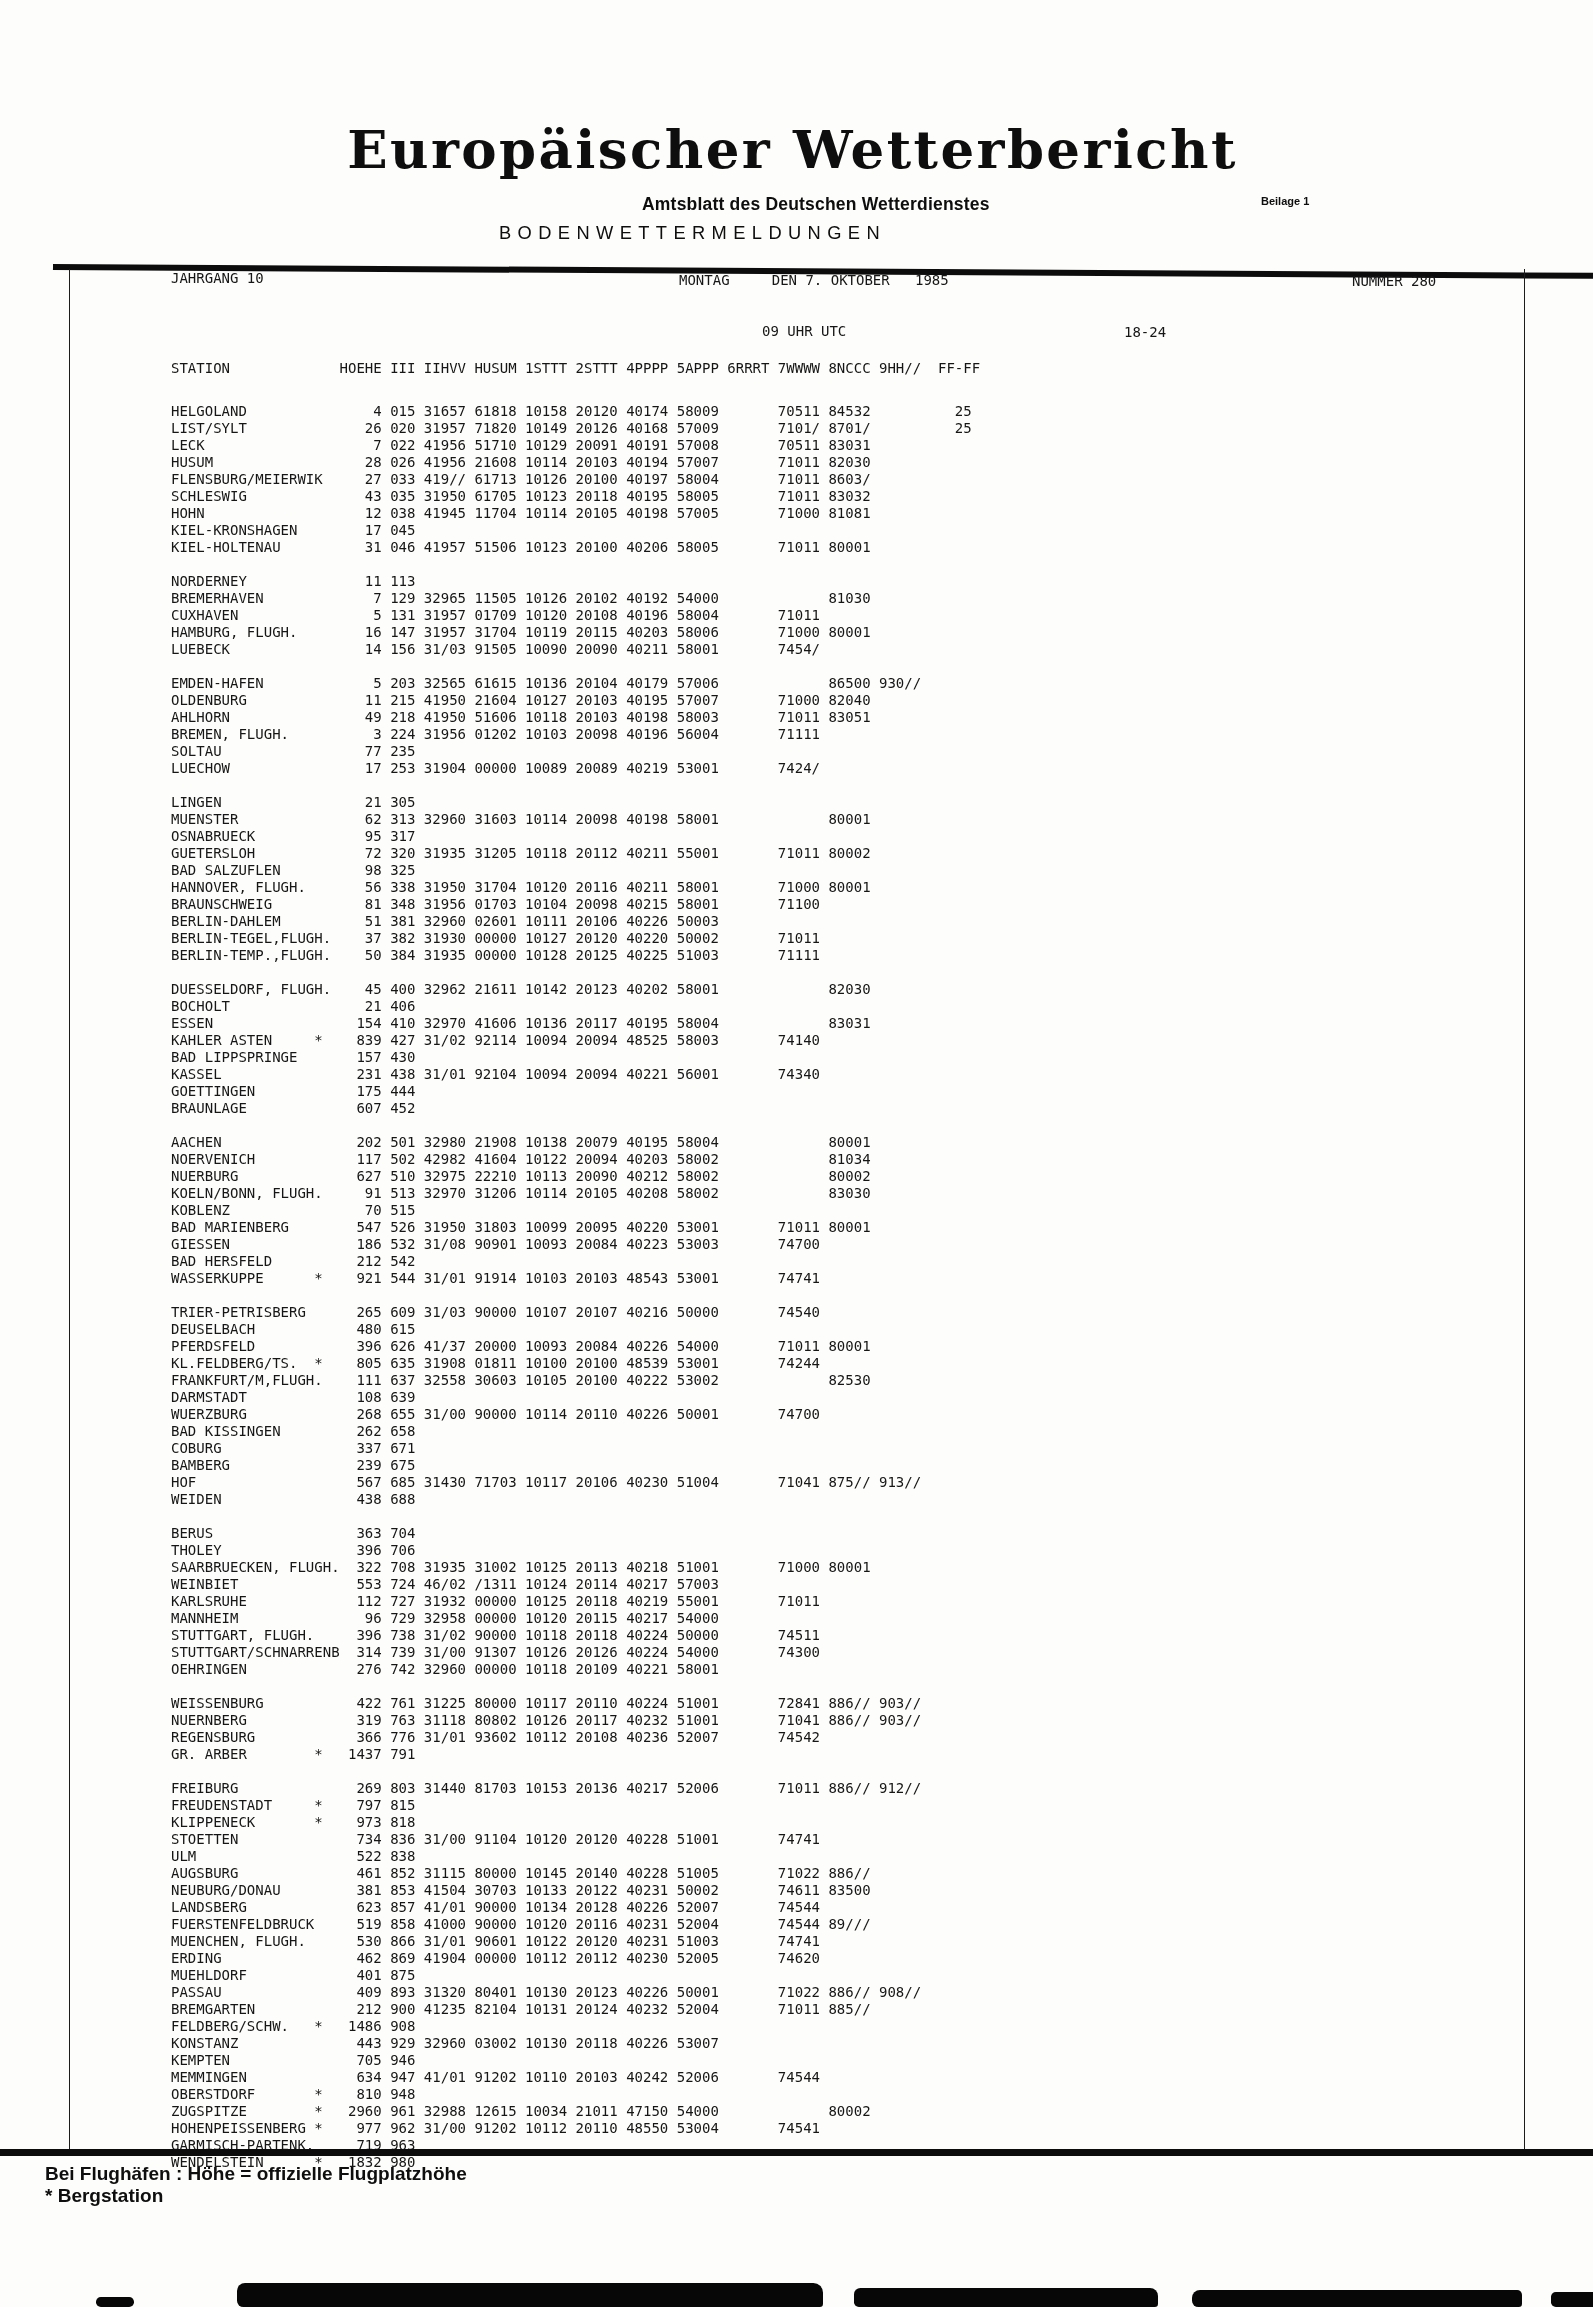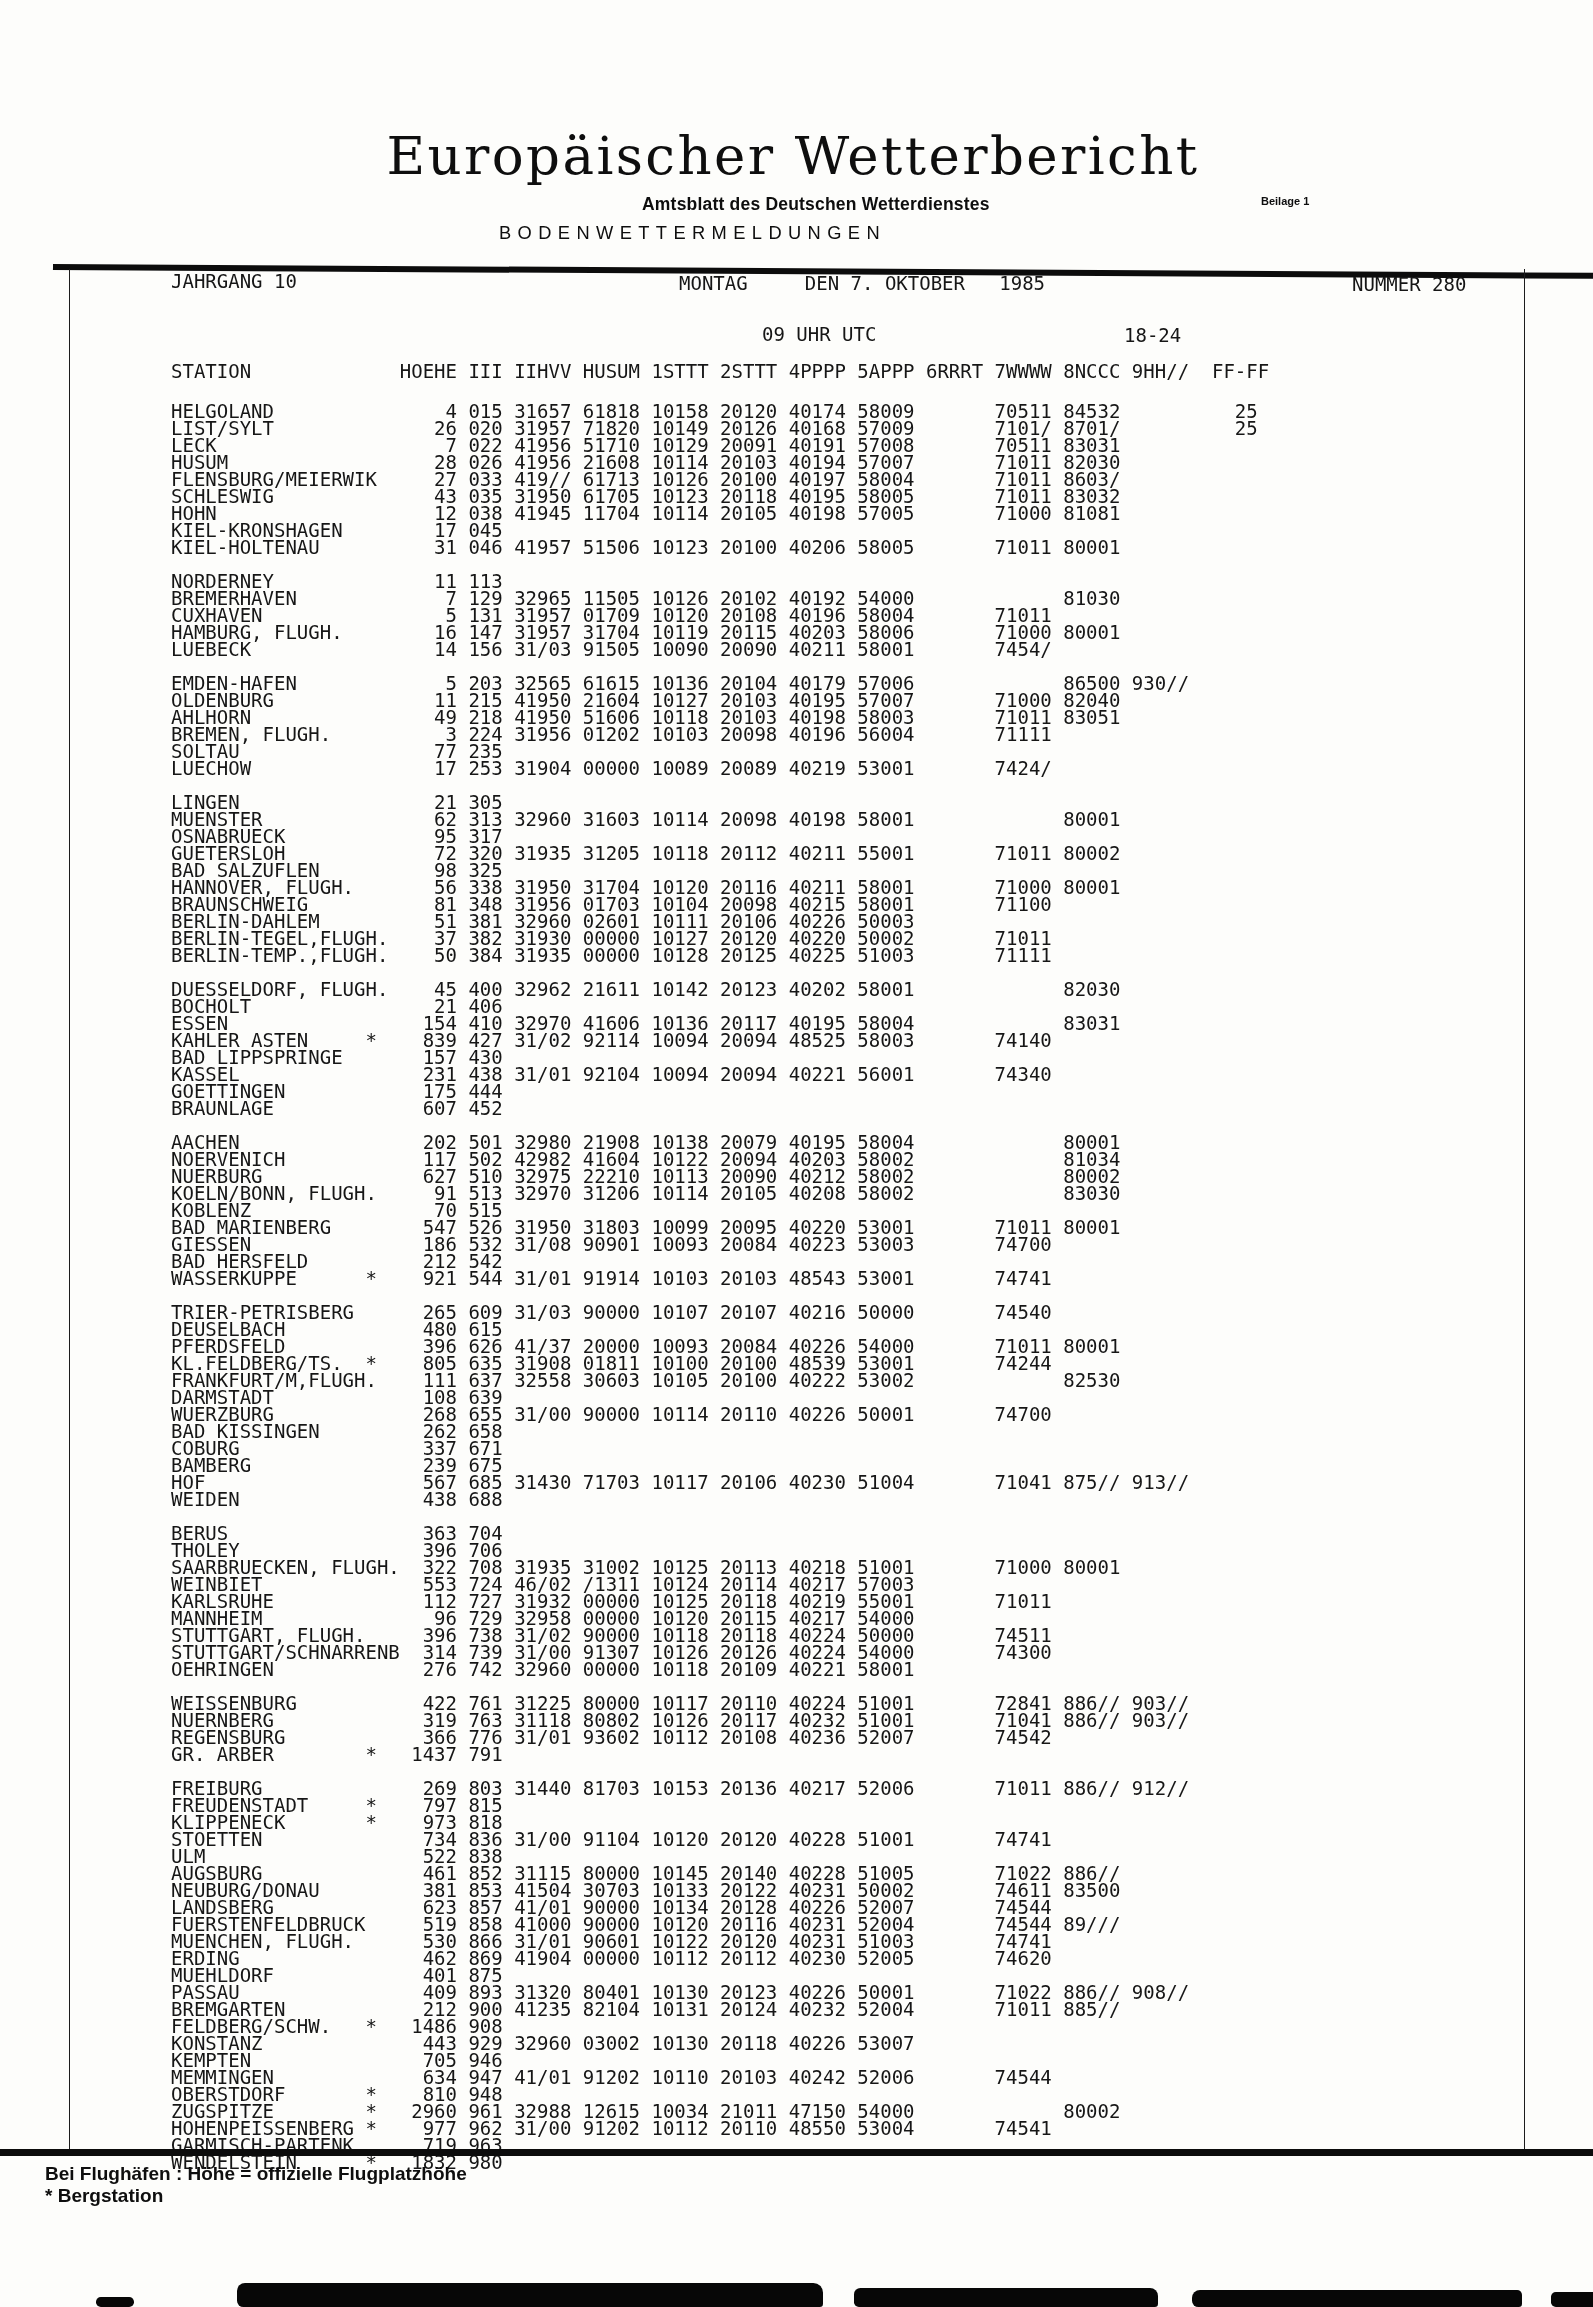--- a/index.html
+++ b/index.html
@@ -3,21 +3,21 @@
 <meta charset="utf-8">
 <style>
   html,body{margin:0;padding:0;background:#e8e8e6;}
   .page{
     position:relative;width:1594px;height:2307px;margin:0 auto;
     background:#fdfdfb;color:#141414;overflow:hidden;
   }
   .title{
     position:absolute;top:118px;left:50%;transform:translateX(-50.5%);
     font-family:"DejaVu Serif","Liberation Serif",serif;
-    font-weight:normal;font-size:53px;letter-spacing:2.4px;white-space:pre;color:#0e0e0e;margin-top:7px;
+    font-weight:bold;font-size:53px;letter-spacing:2.4px;white-space:pre;color:#0e0e0e;
   }
   .subtitle{
     position:absolute;top:194px;left:642px;
     font-family:"Liberation Sans",sans-serif;font-weight:bold;font-size:17.5px;
     letter-spacing:0.2px;color:#0e0e0e;
   }
   .beilage{
     position:absolute;top:195px;left:1261px;
     font-family:"Liberation Sans",sans-serif;font-weight:bold;font-size:11px;color:#0e0e0e;
   }
@@ -31,21 +31,21 @@
     transform:rotate(0.33deg);transform-origin:left top;
   }
   .frame{
     position:absolute;top:269px;left:69px;width:1454px;height:1882px;
     border-left:1.6px solid #1c1c1c;border-right:1.6px solid #1c1c1c;
     border-top:none;border-bottom:none;
   }
   .bottombar{position:absolute;top:2149px;left:0;width:1594px;height:7.2px;background:#0c0c0c;}
   .mono{
     font-family:"DejaVu Sans Mono","Liberation Mono",monospace;
-    font-size:19px;white-space:pre;color:#161616;
+    font-size:14px;white-space:pre;color:#161616;
   }
   .pos-jahrgang{position:absolute;top:270px;left:171px;}
   .pos-date{position:absolute;top:272px;left:679px;}
   .pos-nummer{position:absolute;top:273px;left:1352px;}
   .pos-utc{position:absolute;top:323px;left:762px;}
   .pos-range{position:absolute;top:324px;left:1124px;}
   .pos-h1{position:absolute;top:360px;left:171px;}
   .pos-h2{position:absolute;top:379px;left:171px;}
   .rows{position:absolute;top:403px;left:171px;line-height:17px;}
   .rows .mline{height:17px;white-space:pre;}

